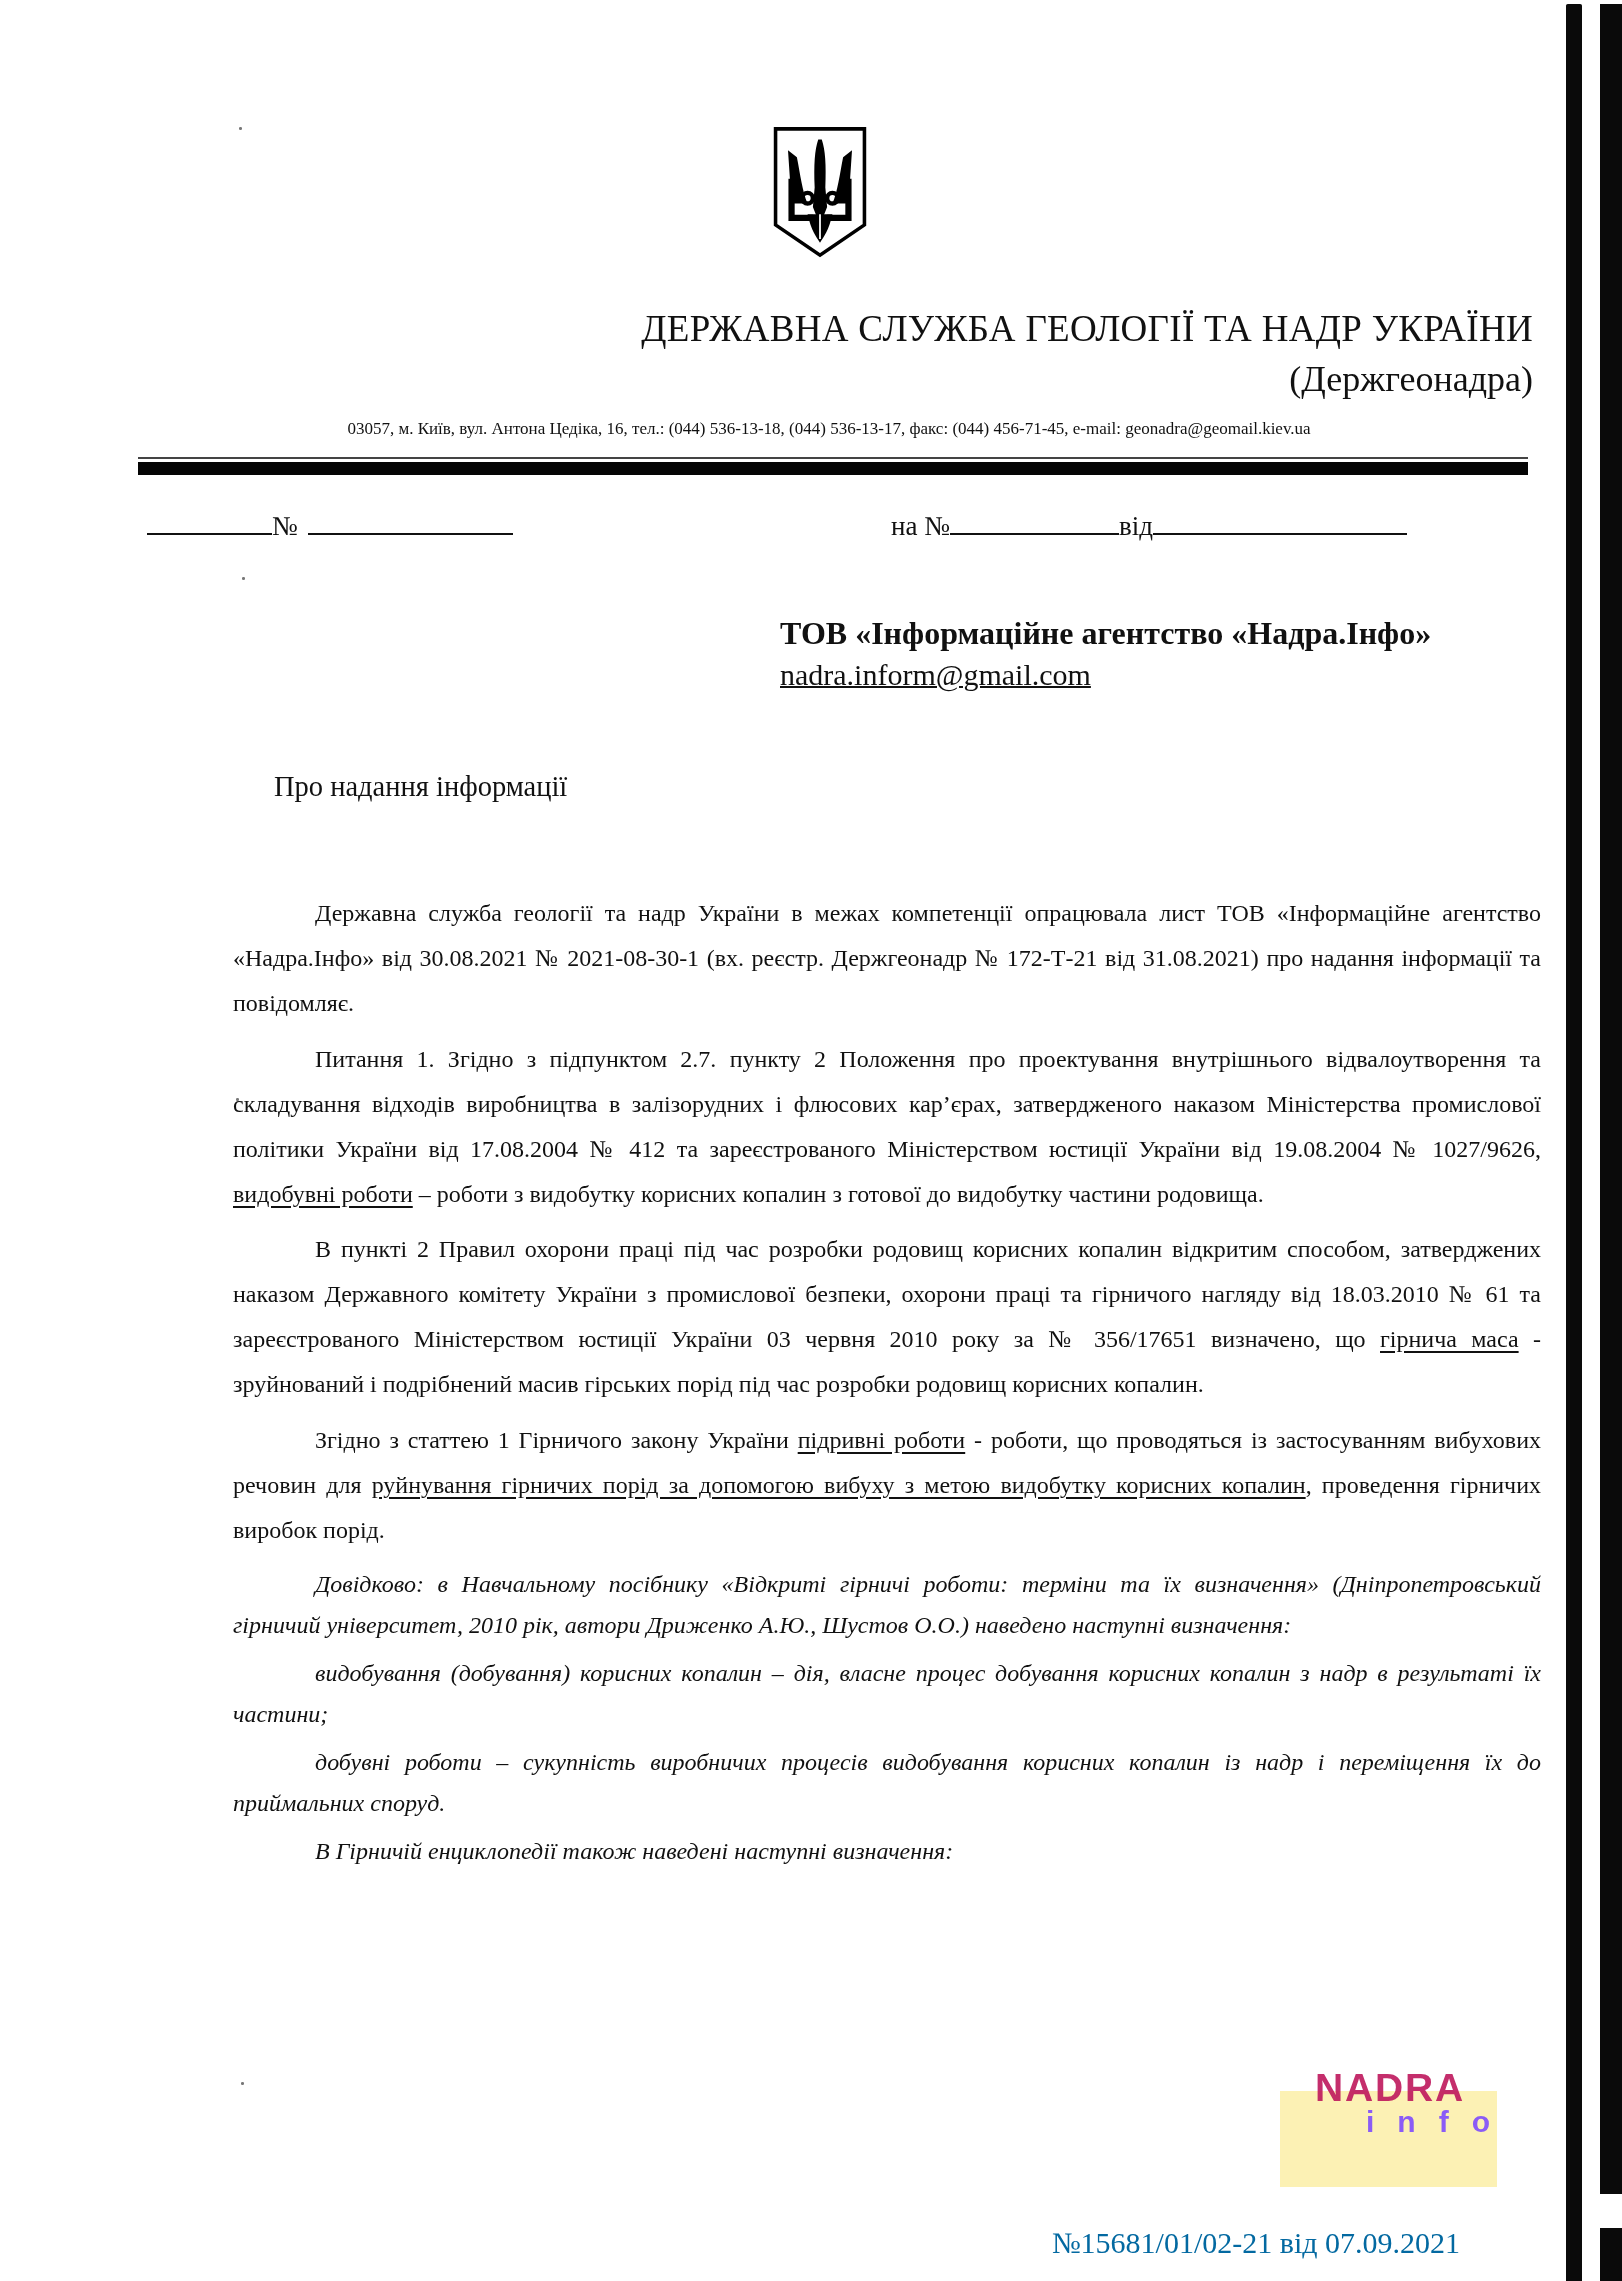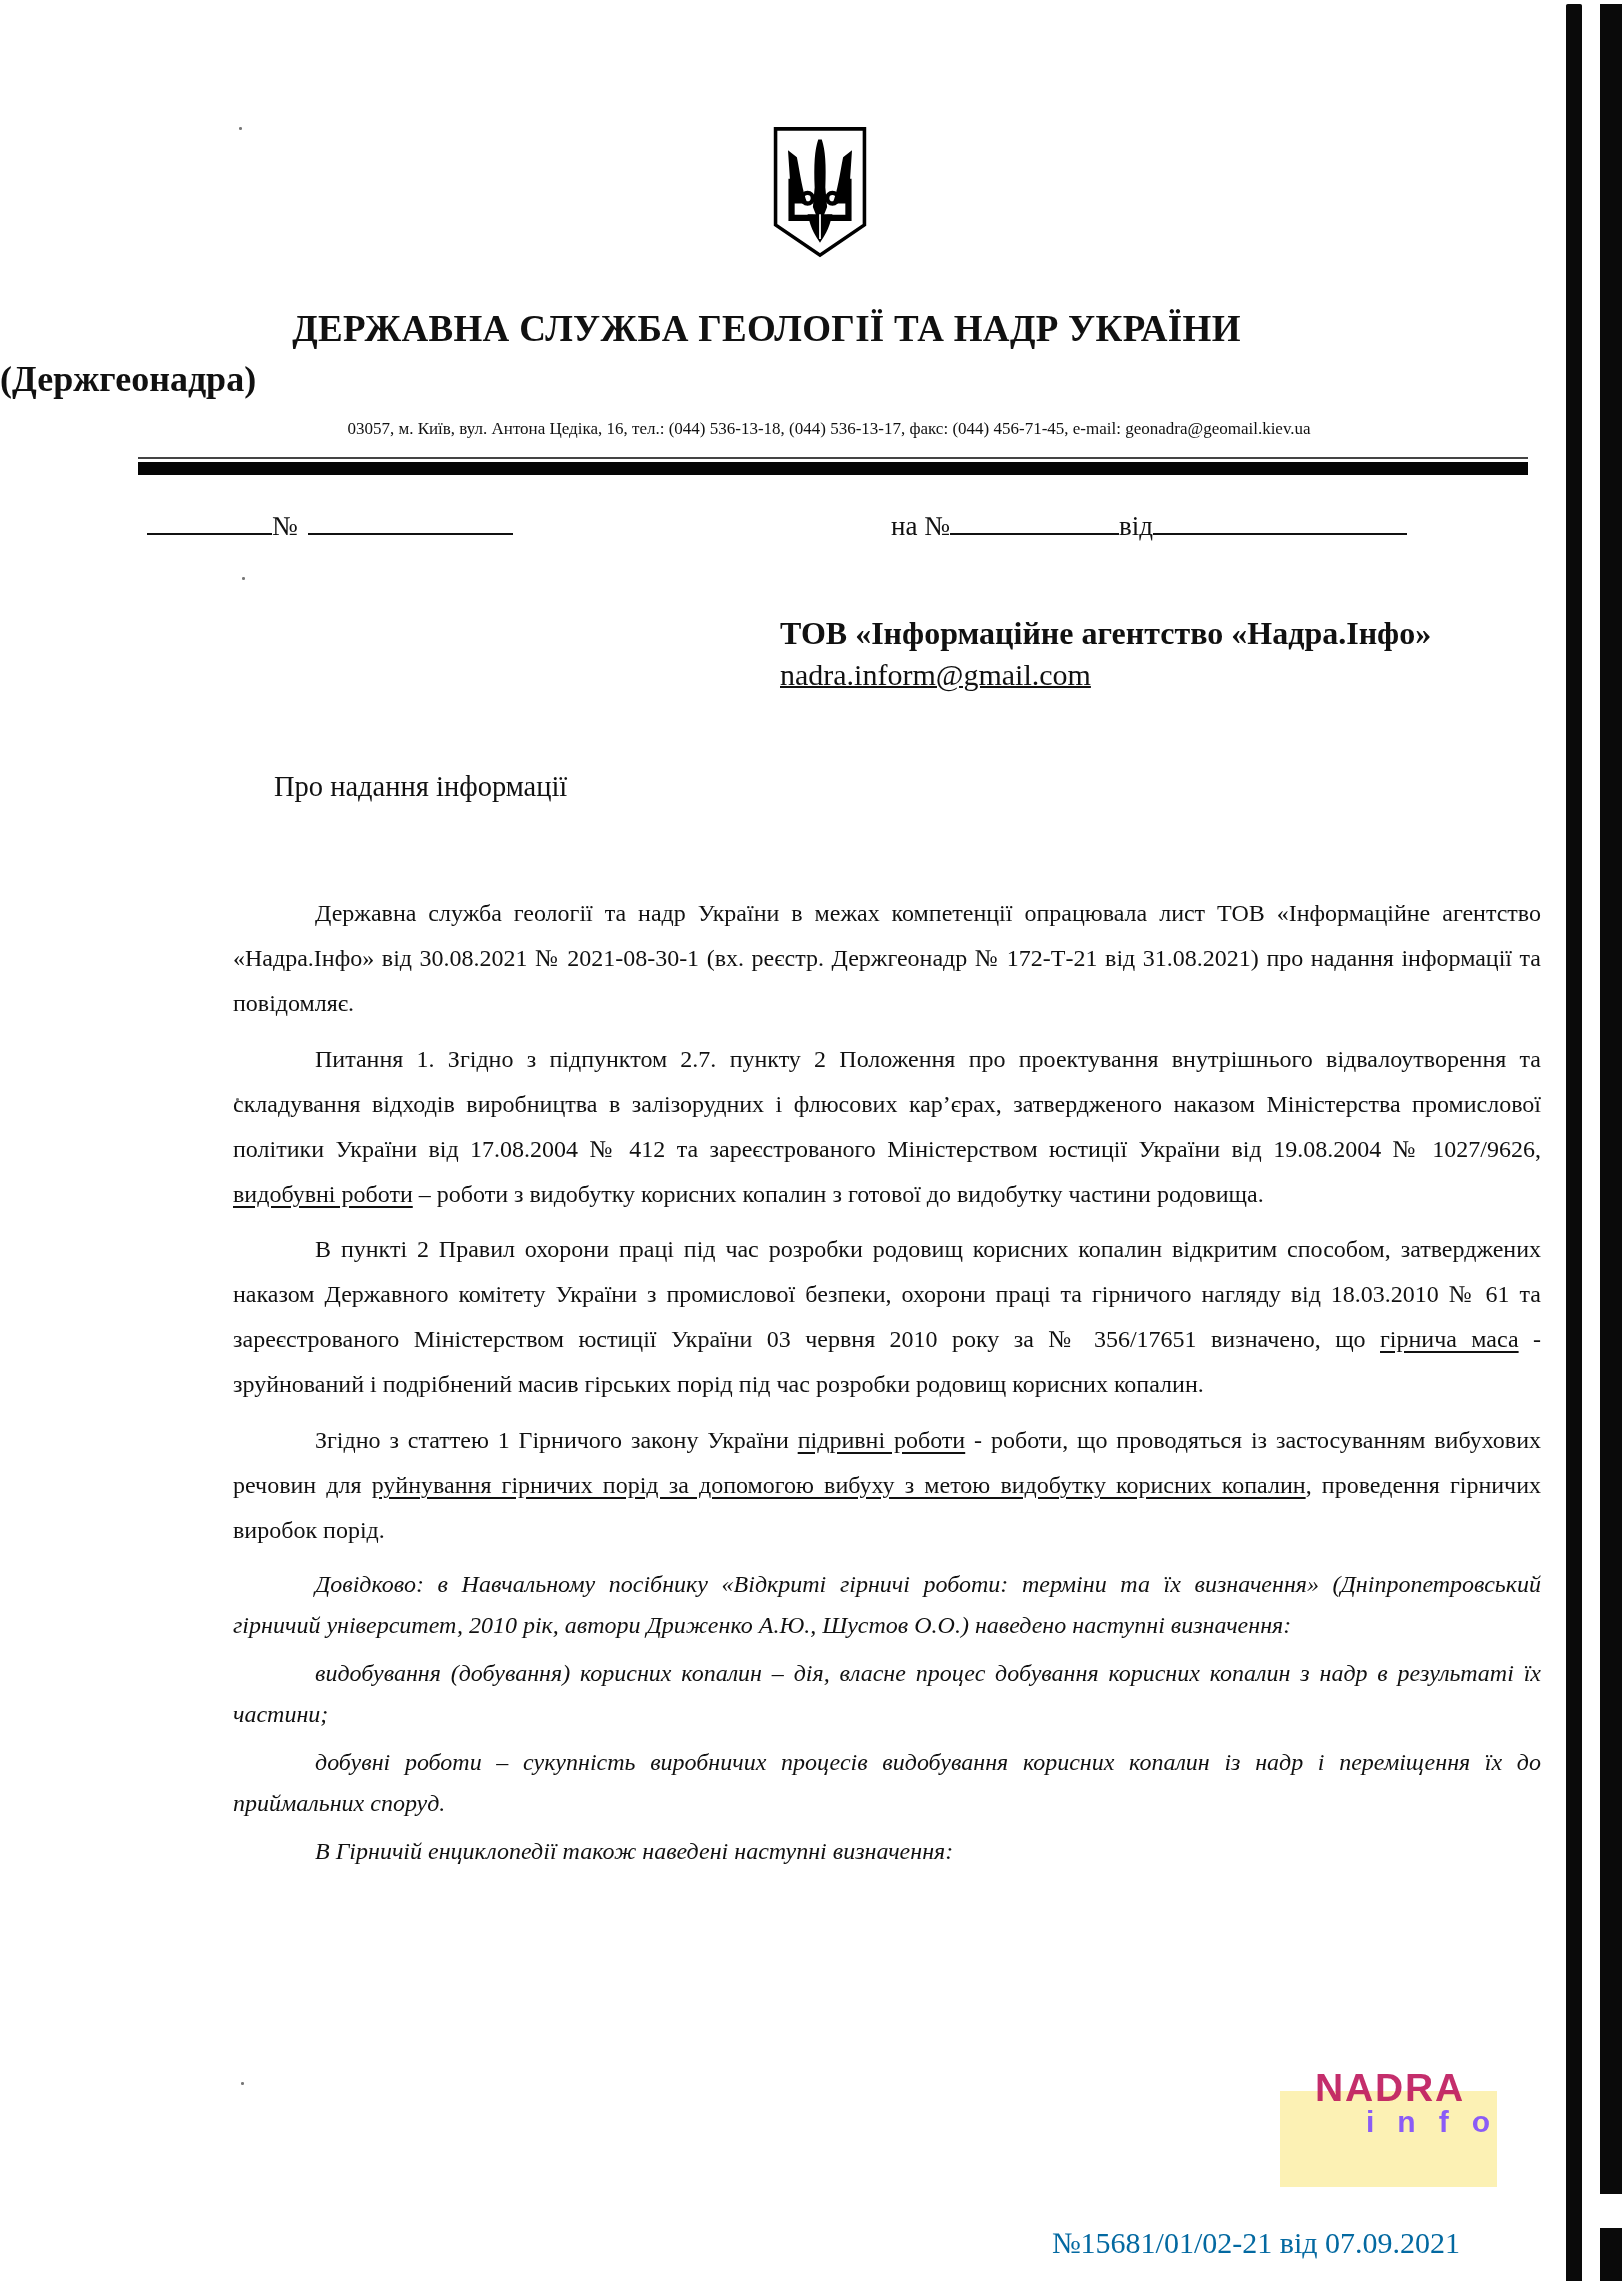--- a/index.html
+++ b/index.html
@@ -15,26 +15,26 @@
     position: absolute; left: 1600px; top: 3.6px; width: 23px; height: 2278px;
     background: #0a0a0a;
   }
   .scan-bar-gap {
     position: absolute; left: 1600px; background: #fff; width: 23px;
   }
   .emblem {
     position: absolute; left: 772px; top: 125px; width: 96px; height: 134px;
   }
   .org-title {
-    position: absolute; left: 0; top: 307px; width: 1533px; text-align: center;
-    font-weight: bold; font-size: 37px; letter-spacing: 0.3px;
+    position: absolute; left: 0; top: 307px; width: 1533px; text-align: right;
+    font-weight: normal; font-size: 37px; letter-spacing: 0.3px;
   }
   .org-short {
-    position: absolute; left: 0; top: 358px; width: 1533px; text-align: left;
-    font-weight: bold; font-size: 36px;
+    position: absolute; left: 0; top: 358px; width: 1533px; text-align: right;
+    font-weight: normal; font-size: 36px;
   }
   .address {
     position: absolute; left: 134px; top: 419px; width: 1390px; text-align: center;
     font-size: 17px; white-space: nowrap;
   }
   .rule-thick {
     position: absolute; left: 138px; top: 462px; width: 1390px; height: 13.4px; background: #050505;
   }
   .rule-thin {
     position: absolute; left: 138px; top: 457px; width: 1390px; height: 1.8px; background: #444;

